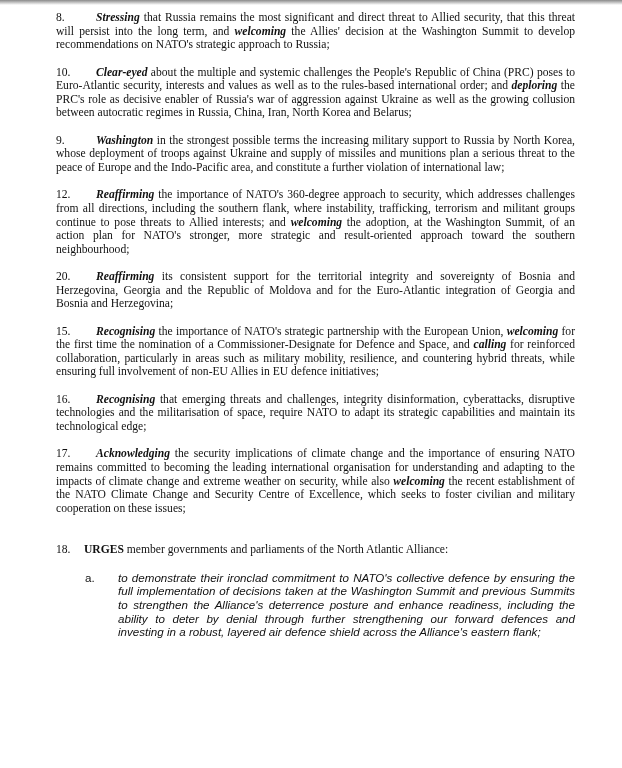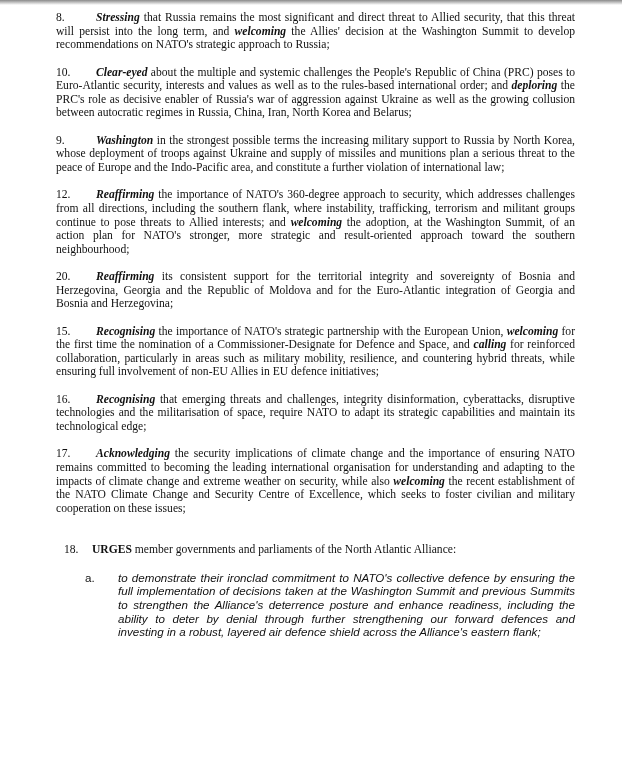--- a/index.html
+++ b/index.html
@@ -9,21 +9,21 @@
     background: linear-gradient(#8a8a8a, #d0d0d0 60%, #ffffff);
   }
   .page {
     position: absolute; left: 56px; top: 11px; width: 519px;
     font-family: "Liberation Sans", sans-serif;
     font-size: 11.6px; line-height: 13.6px; color: #111;
   }
   .para { text-align: justify; margin: 0 0 13.8px 0; font-family: Liberation Serif, serif; }
   .num { display: inline-block; width: 40px; }
   b i, i b { font-weight: bold; font-style: italic; }
-  .urges { margin-top: 28px; margin-bottom: 13.8px; margin-left: 8px; }
+  .urges { margin-top: 28px; margin-bottom: 13.8px; }
   .urges .num { width: 28px; }
   .sub { display: flex; margin-left: 29px; }
   .sub .letter { width: 33px; flex: none; }
   .sub .text { text-align: justify; flex: 1; font-style: italic; }
 </style>
 </head>
 <body>
 
 <div class="topbar"></div>
 

